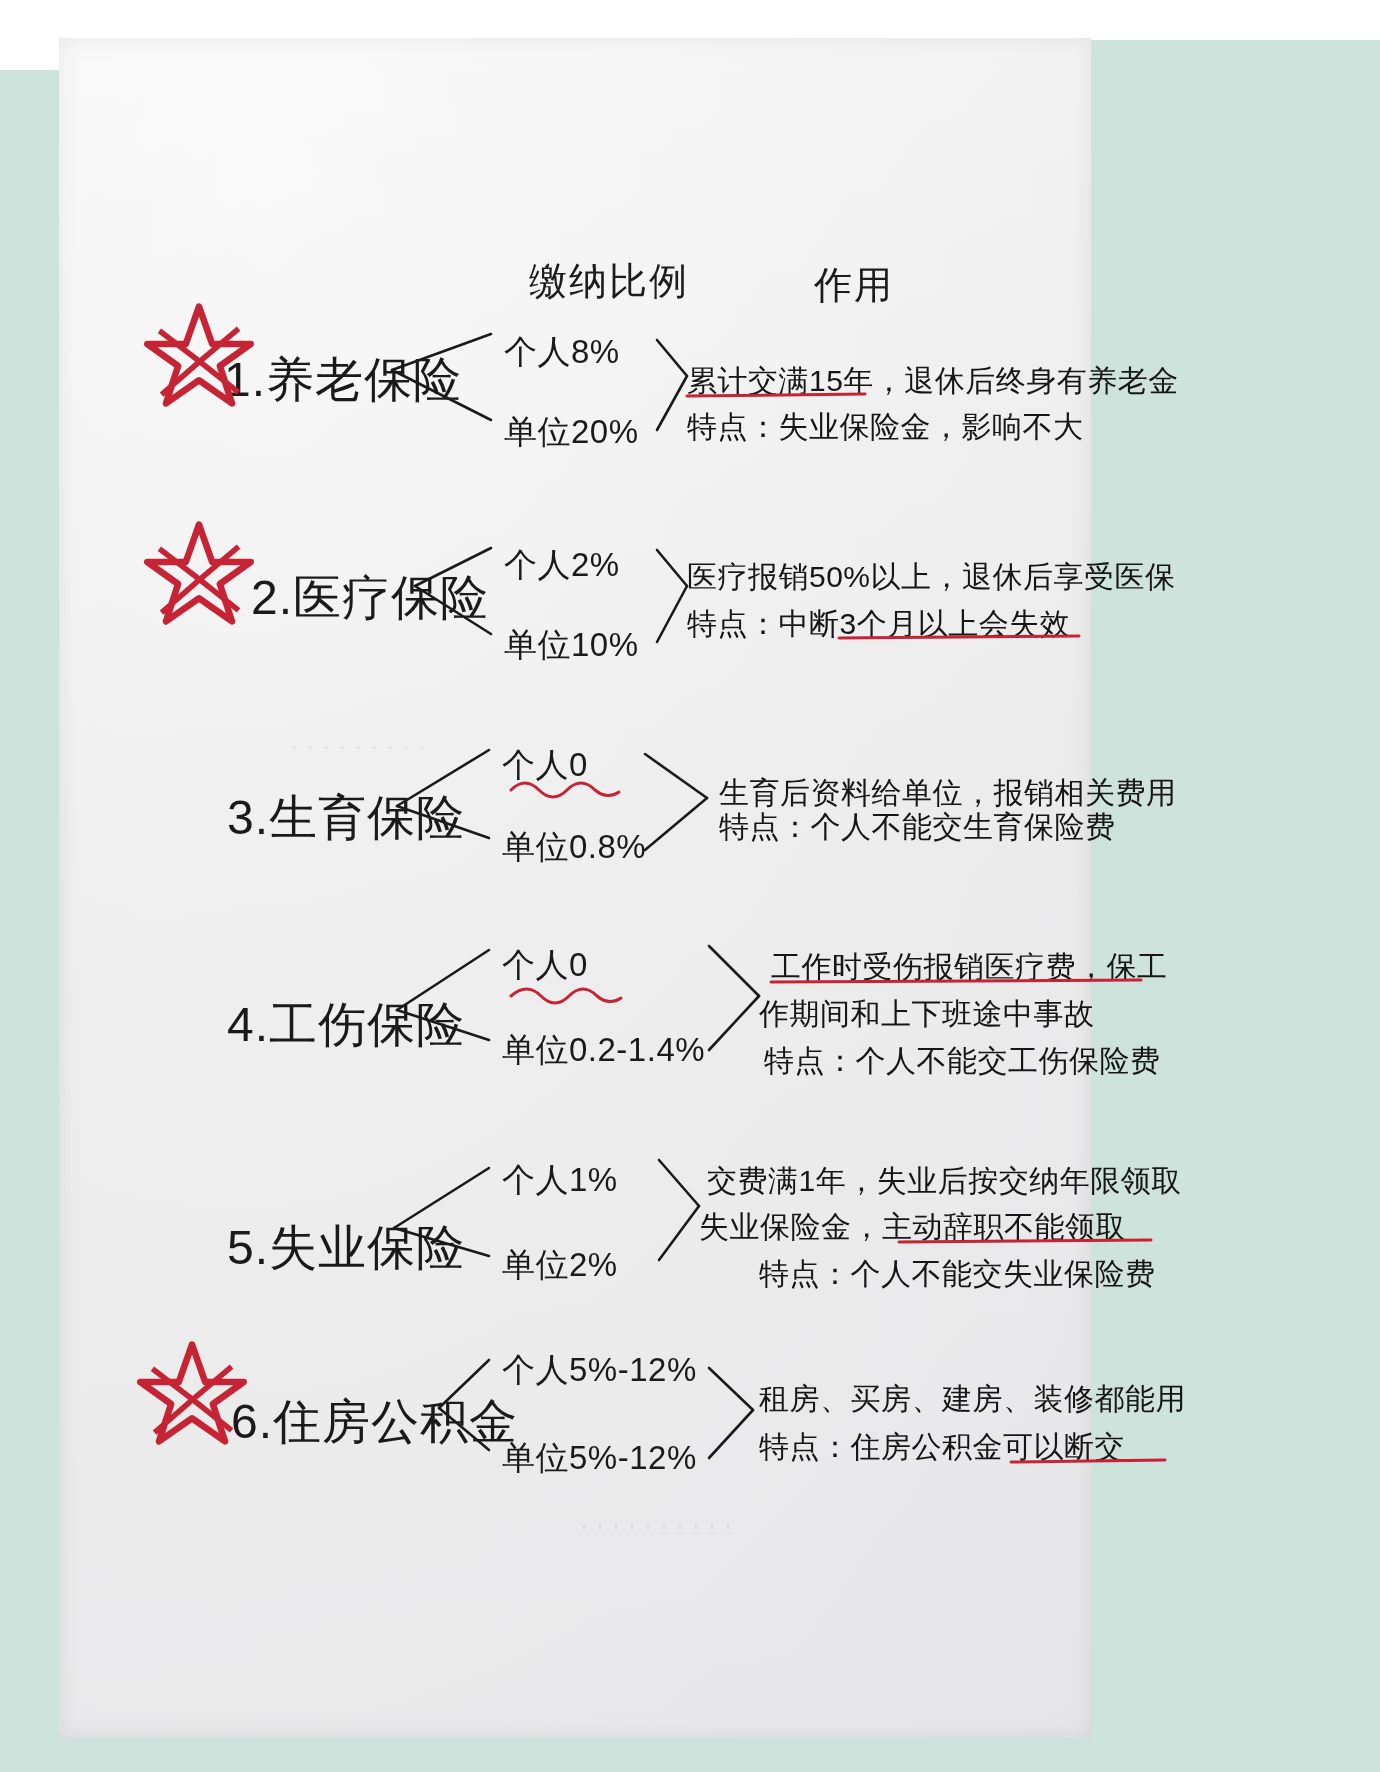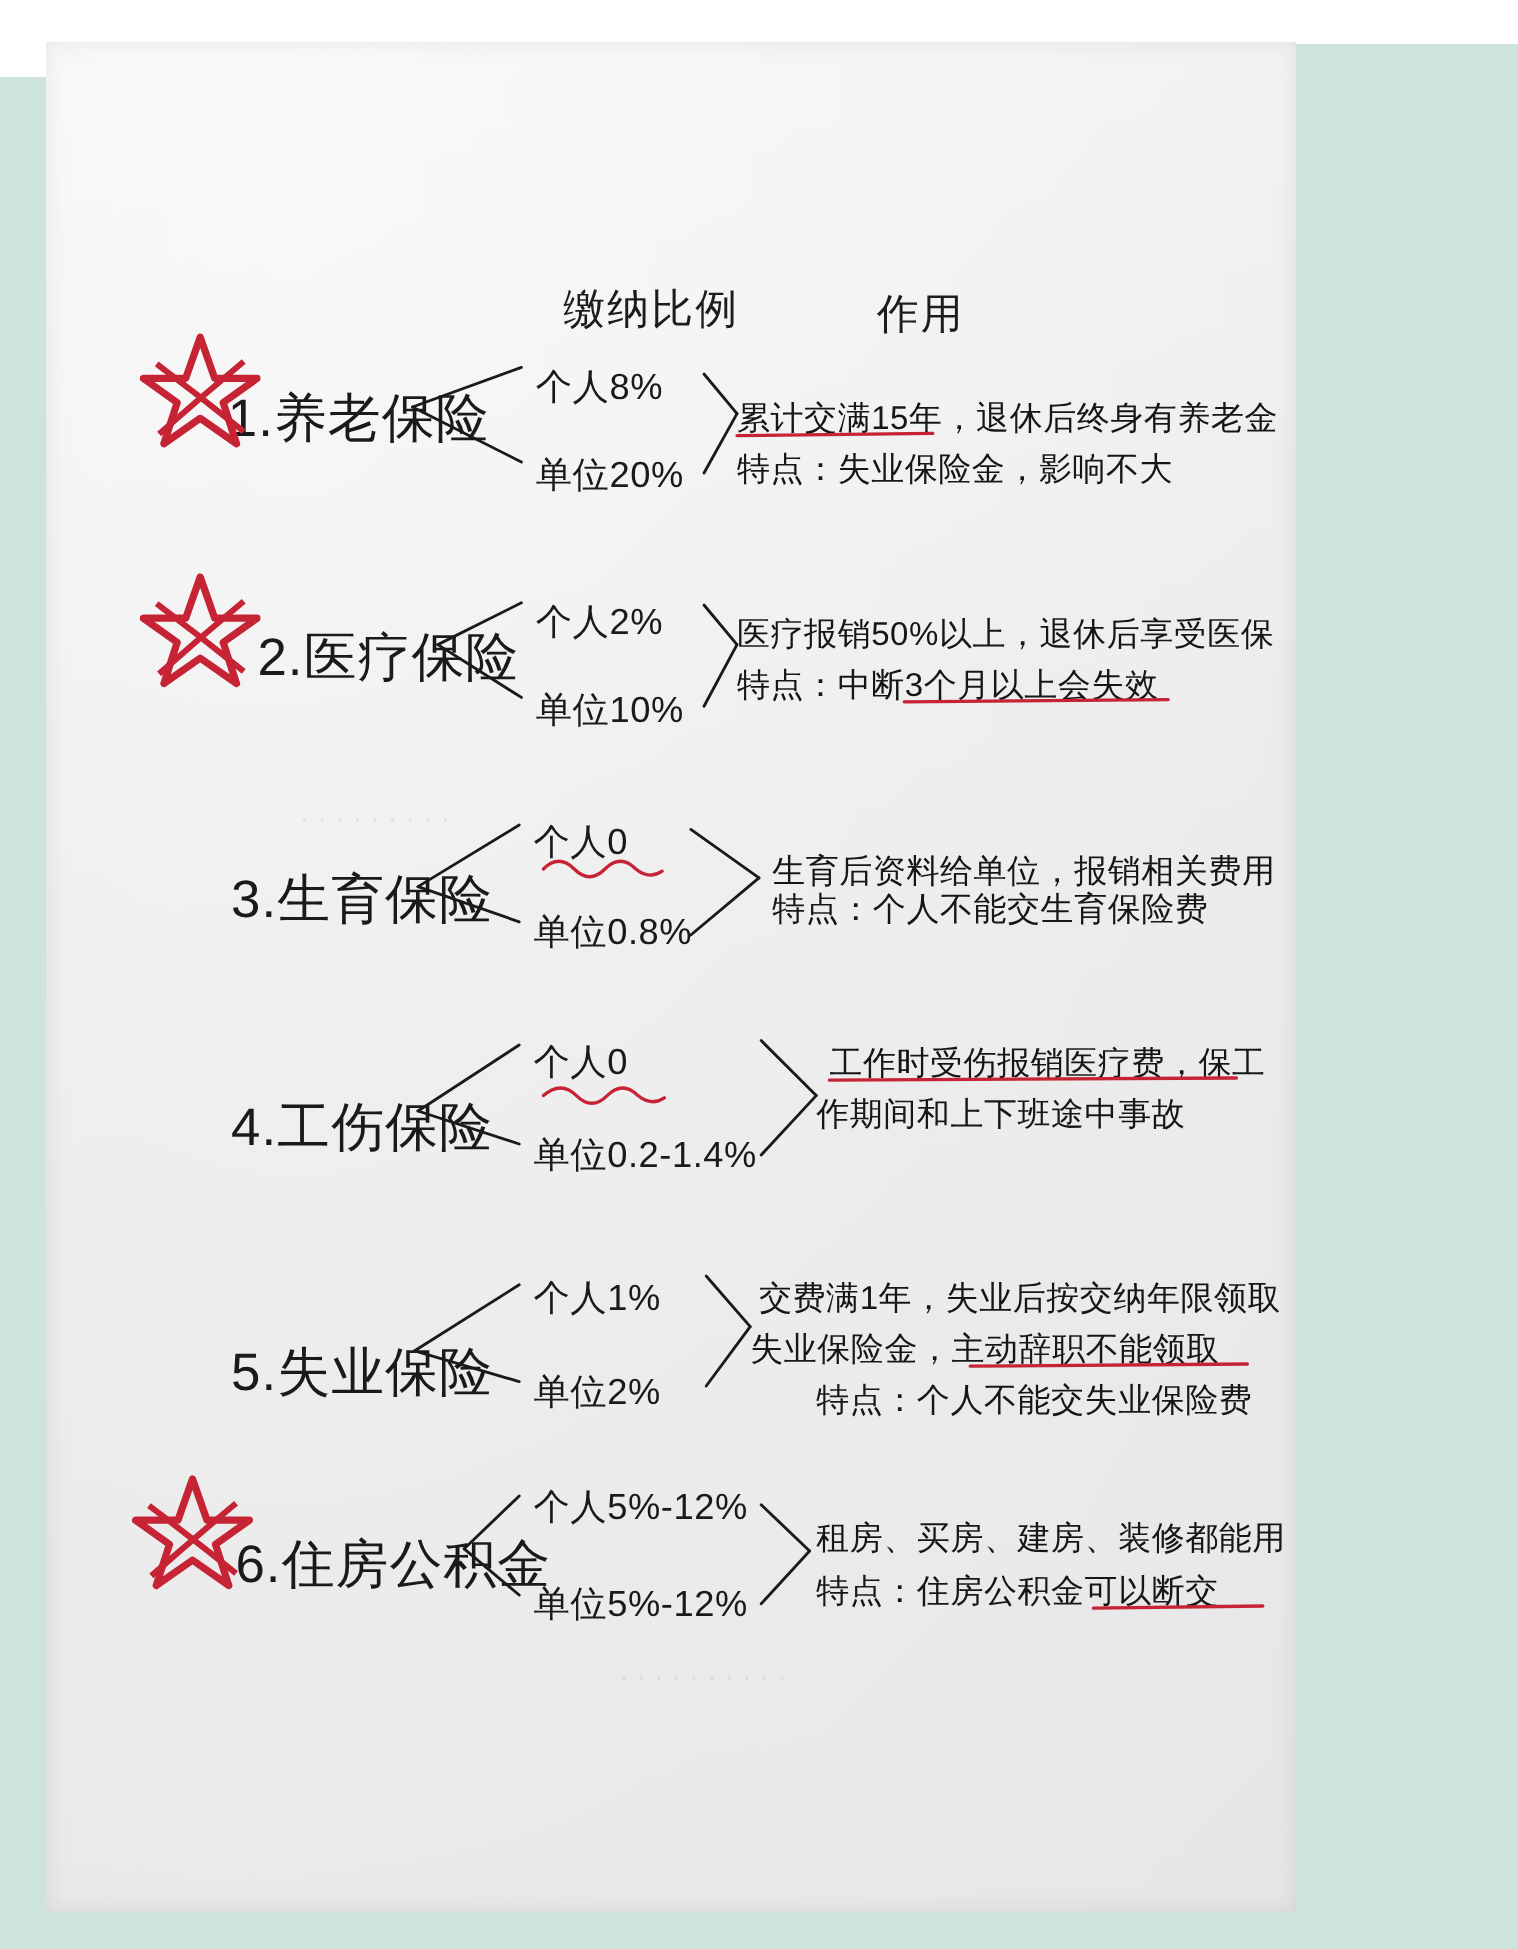--- a/index.html
+++ b/index.html
@@ -22,23 +22,23 @@
     background: #ffffff;
   }
   .bg-corner-tr {
     position: absolute;
     right: 0; top: 0;
     width: 1130px; height: 40px;
     background: #ffffff;
   }
   .paper {
     position: absolute;
-    left: 42px;
+    left: 59px;
     top: 38px;
-    width: 1136px;
+    width: 1032px;
     height: 1700px;
     background: #f2f1f1;
     background-image:
       radial-gradient(ellipse at 20% 10%, #f7f6f6 0%, #efeeee 55%, #e9e8e9 100%);
     box-shadow: 0 0 22px rgba(0,0,0,0.12) inset;
   }
   .paper:after {
     content: "";
     position: absolute;
     inset: 0;
@@ -149,20 +149,21 @@
     <div class="ratio" style="left:443px;top:705px;">个人0</div>
     <div class="ratio" style="left:443px;top:787px;">单位0.8%</div>
     <div class="effect" style="left:660px;top:722px;margin-top:12px;">生育后资料给单位，报销相关费用</div>
     <div class="effect" style="left:660px;top:768px;">特点：个人不能交生育保险费</div>
 
     <div class="row-name" style="left:168px;top:955px;">4.工伤保险</div>
     <div class="ratio" style="left:443px;top:905px;">个人0</div>
     <div class="ratio" style="left:443px;top:990px;">单位0.2-1.4%</div>
     <div class="effect" style="left:712px;top:908px;">工作时受伤报销医疗费，保工</div>
     <div class="effect" style="left:700px;top:955px;">作期间和上下班途中事故</div>
+    <div class="effect" style="left:705px;top:1002px;">特点：个人不能交工伤保险费</div>
 
     <div class="row-name" style="left:168px;top:1178px;">5.失业保险</div>
     <div class="ratio" style="left:443px;top:1120px;">个人1%</div>
     <div class="ratio" style="left:443px;top:1205px;">单位2%</div>
     <div class="effect" style="left:648px;top:1122px;">交费满1年，失业后按交纳年限领取</div>
     <div class="effect" style="left:640px;top:1168px;">失业保险金，主动辞职不能领取</div>
     <div class="effect" style="left:700px;top:1215px;">特点：个人不能交失业保险费</div>
 
     <div class="row-name" style="left:172px;top:1352px;">6.住房公积金</div>
     <div class="ratio" style="left:443px;top:1310px;">个人5%-12%</div>

